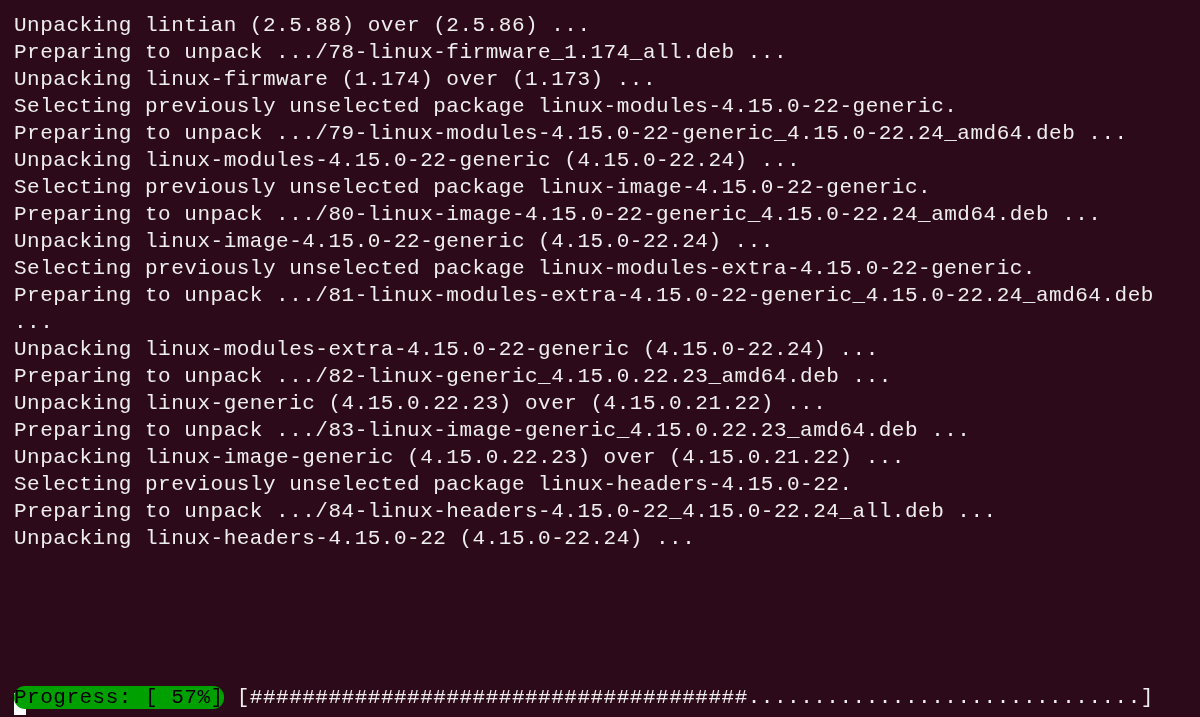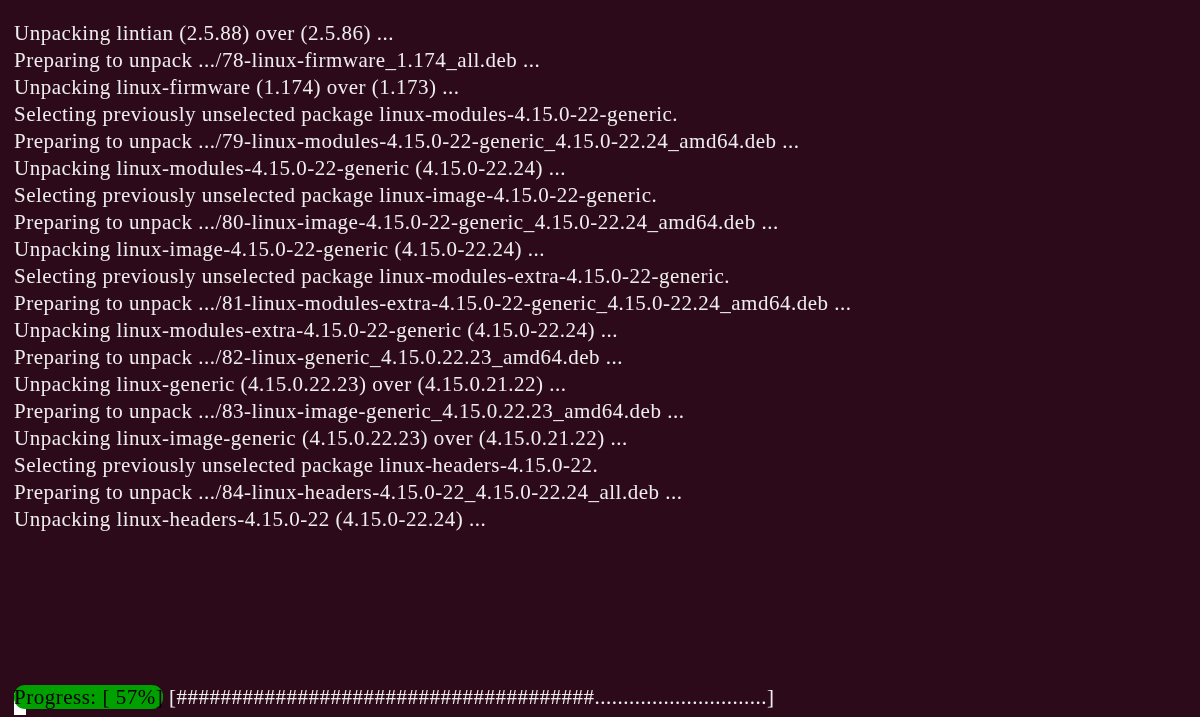--- a/index.html
+++ b/index.html
@@ -6,26 +6,26 @@
     html, body {
       width: 1200px;
       height: 717px;
       overflow: hidden;
       background: #2d0a1a;
     }
     .terminal {
       width: 100%;
       height: 100%;
       background: #2d0a1a;
-      font-family: Liberation Serif, serif;
+      font-family: Liberation Mono, monospace;
       font-size: 21px;
       line-height: 27px;
       letter-spacing: 0.5px;
       color: #eeeeee;
-      padding: 20px 10px 0 14px;
+      padding: 12px 10px 0 14px;
       display: flex;
       flex-direction: column;
       position: relative;
       font-weight: 500;
     }
     .output {
       flex: 1 1 auto;
       white-space: pre-wrap;
       word-break: break-all;
       overflow: hidden;

